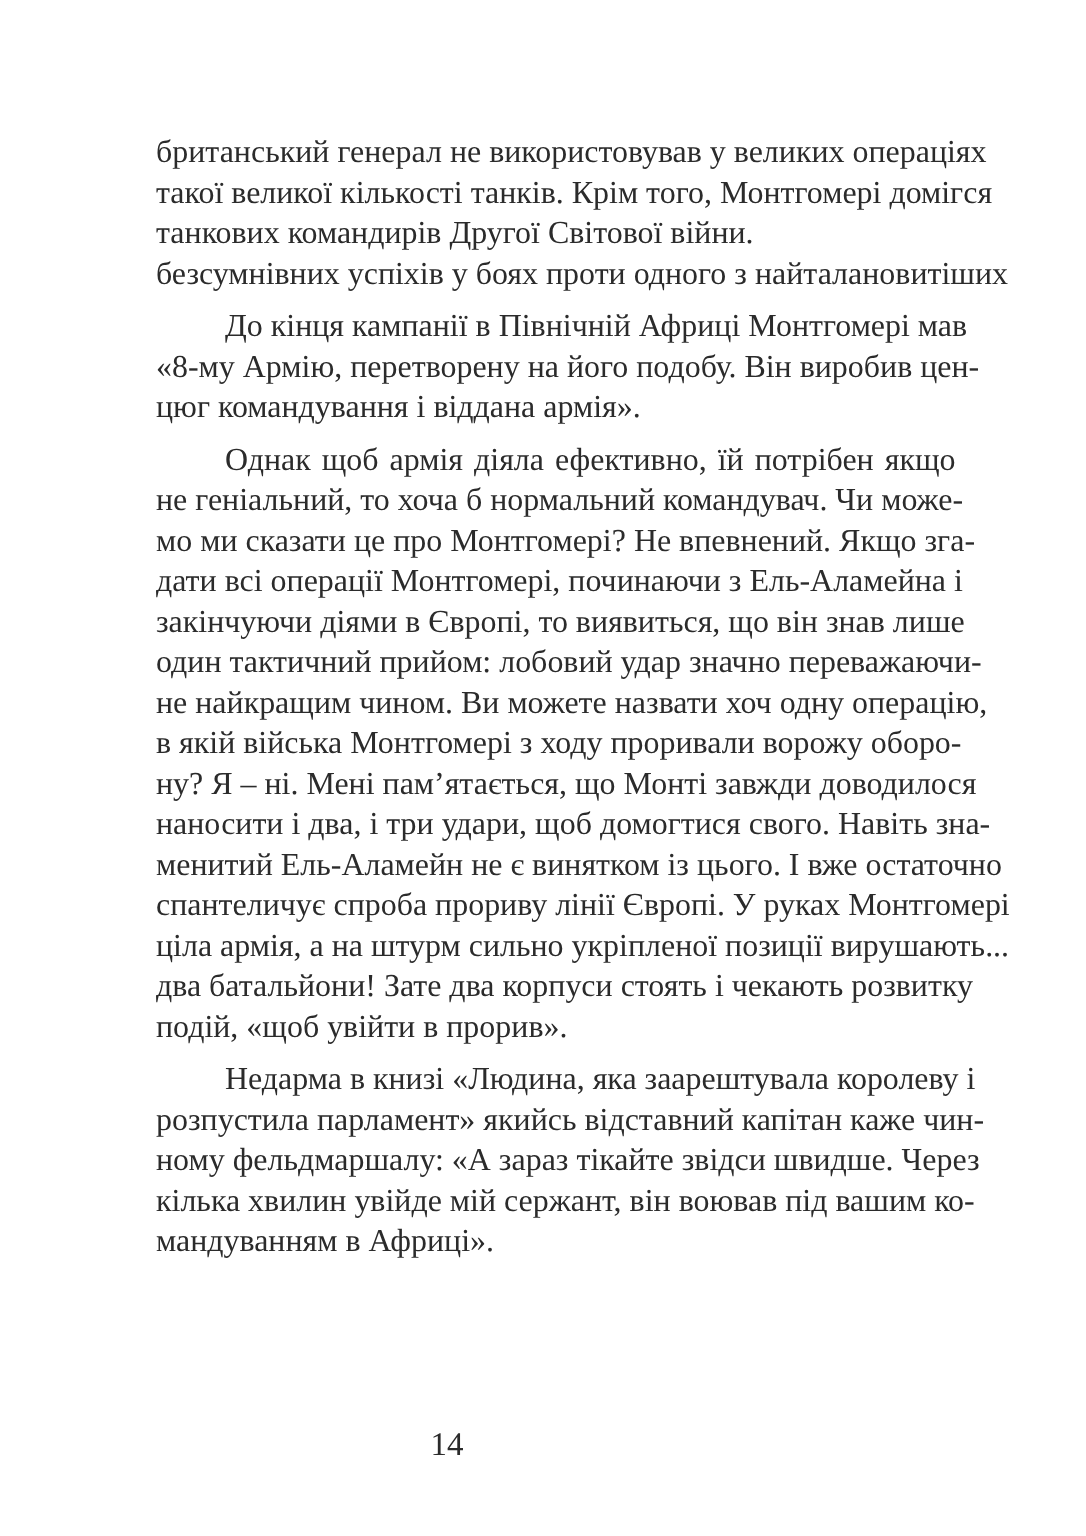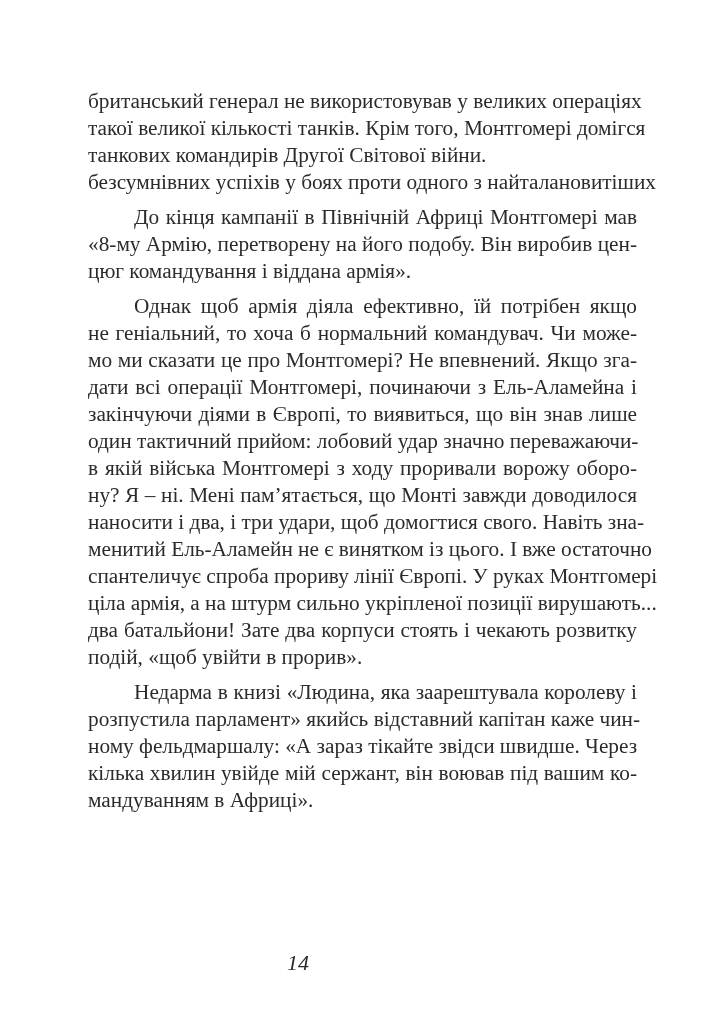--- a/index.html
+++ b/index.html
@@ -17,21 +17,21 @@
       position: absolute;
       left: 88px;
       top: 88px;
       width: 549px;
       font-family: "Liberation Serif", "DejaVu Serif", serif;
       font-size: 21.3px;
       line-height: 27px;
       color: #2b2b2b;
     }
     .para {
-      margin: 0 0 8px 0;
+      margin: 0 0 8px 16px;
       text-align: justify;
     }
     .line {
       display: block;
       white-space: nowrap;
       text-align: justify;
       text-align-last: justify;
       height: 27px;
     }
     .line.last {
@@ -40,21 +40,20 @@
     .line.indent {
       padding-left: 46px;
     }
     .page-number {
       position: absolute;
       left: 0;
       width: 596px;
       top: 950px;
       text-align: center;
       font-family: "Liberation Serif", "DejaVu Serif", serif;
-      font-style: italic;
       font-size: 22px;
       color: #2b2b2b;
     }
   </style>
 </head>
 <body>
 
 <div class="page">
 
   <div class="para">
@@ -70,20 +69,21 @@
     <span class="line last">цюг командування і віддана армія».</span>
   </div>
 
   <div class="para">
     <span class="line indent">Однак щоб армія діяла ефективно, їй потрібен якщо</span>
     <span class="line">не геніальний, то хоча б нормальний командувач. Чи може-</span>
     <span class="line">мо ми сказати це про Монтгомері? Не впевнений. Якщо зга-</span>
     <span class="line">дати всі операції Монтгомері, починаючи з Ель-Аламейна і</span>
     <span class="line">закінчуючи діями в Європі, то виявиться, що він знав лише</span>
     <span class="line">один тактичний прийом: лобовий удар значно переважаючи-</span>
+    <span class="line">не найкращим чином. Ви можете назвати хоч одну операцію,</span>
     <span class="line">в якій війська Монтгомері з ходу проривали ворожу оборо-</span>
     <span class="line">ну? Я – ні. Мені пам’ятається, що Монті завжди доводилося</span>
     <span class="line">наносити і два, і три удари, щоб домогтися свого. Навіть зна-</span>
     <span class="line">менитий Ель-Аламейн не є винятком із цього. І вже остаточно</span>
     <span class="line">спантеличує спроба прориву лінії Європі. У руках Монтгомері</span>
     <span class="line">ціла армія, а на штурм сильно укріпленої позиції вирушають...</span>
     <span class="line">два батальйони! Зате два корпуси стоять і чекають розвитку</span>
     <span class="line last">подій, «щоб увійти в прорив».</span>
   </div>
 

